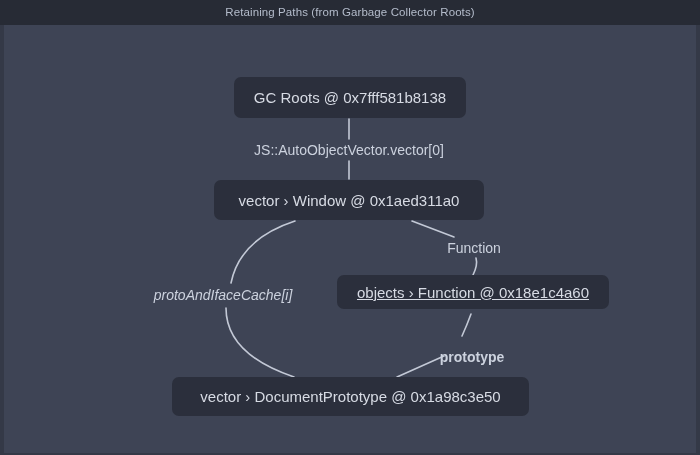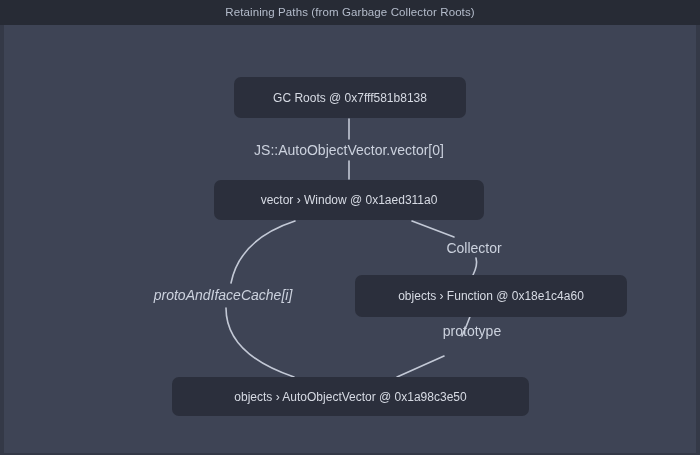--- a/index.html
+++ b/index.html
@@ -62,21 +62,21 @@
     stroke-linecap: round;
   }
   .node-box {
     position: absolute;
     background: #2b2f3c;
     border-radius: 7px;
     display: flex;
     align-items: center;
     justify-content: center;
     color: #d7dbe4;
-    font-size: 12px;
+    font-size: 15px;
     white-space: nowrap;
     box-sizing: border-box;
     padding: 0 22px;
   }
   .edge-label {
     position: absolute;
     color: #ccd2de;
     font-size: 14px;
     white-space: nowrap;
     transform: translate(-50%, -50%);
@@ -107,30 +107,30 @@
     </svg>
 
     <div class="node-box" style="left:230px; top:52px; width:232px; height:41px;">
       <span>GC Roots @ 0x7fff581b8138</span>
     </div>
 
     <div class="node-box" style="left:210px; top:155px; width:270px; height:40px;">
       <span>vector › Window @ 0x1aed311a0</span>
     </div>
 
-    <div class="node-box" style="left:351px; top:250px; width:272px; height:42px;">
+    <div class="node-box" style="left:333px; top:250px; width:272px; height:34px;text-decoration:underline;">
       <span>objects › Function @ 0x18e1c4a60</span>
     </div>
 
     <div class="node-box" style="left:168px; top:352px; width:357px; height:39px;">
-      <span>objects › AutoObjectVector @ 0x1a98c3e50</span>
+      <span>vector › DocumentPrototype @ 0x1a98c3e50</span>
     </div>
 
     <div class="edge-label" style="left:345px; top:125px;">JS::AutoObjectVector.vector[0]</div>
 
-    <div class="edge-label" style="left:470px; top:223px;">Collector</div>
+    <div class="edge-label" style="left:470px; top:223px;">Function</div>
 
     <div class="edge-label" style="left:219px; top:270px;font-style:italic;">protoAndIfaceCache[i]</div>
 
-    <div class="edge-label" style="left:468px; top:306px;">prototype</div>
+    <div class="edge-label" style="left:468px; top:332px;font-weight:bold;">prototype</div>
 
   </div>
 </div>
 
 </body></html>

